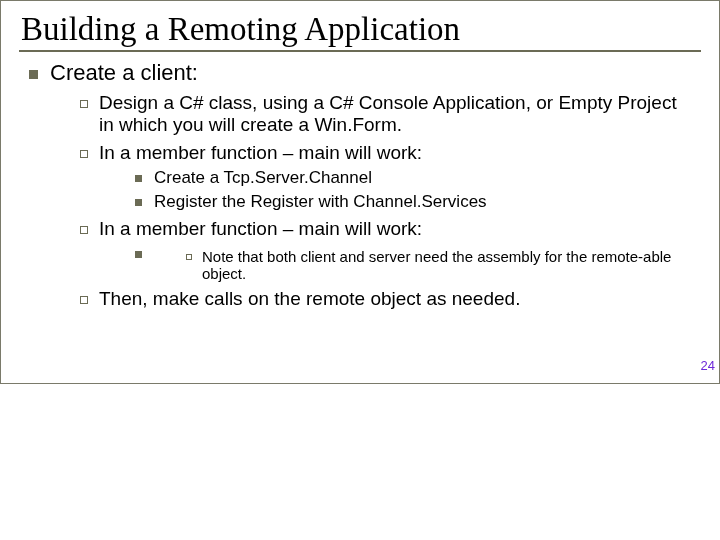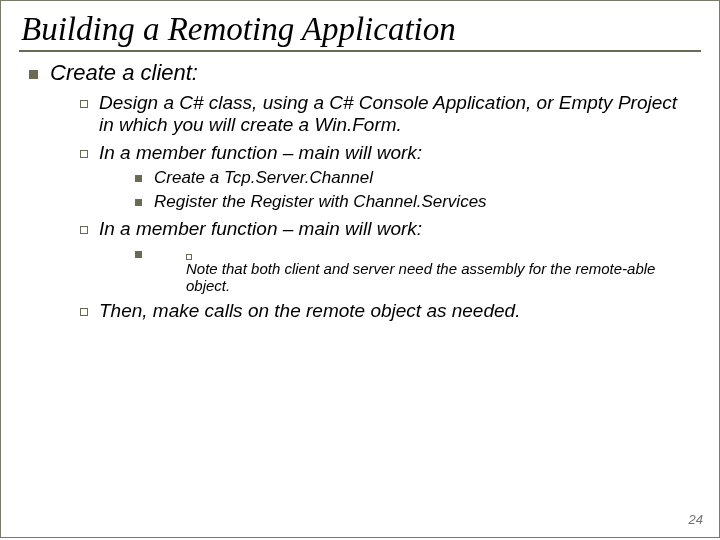--- a/index.html
+++ b/index.html
@@ -8,24 +8,23 @@
     width: 720px;
     height: 540px;
     background: #ffffff;
     font-family: Arial, Helvetica, sans-serif;
     color: #000;
     overflow: hidden;
   }
   .slide {
     position: relative;
     width: 720px;
-    height: 538px;
+    height: 384px;
     box-sizing: border-box;
     border: 1px solid #7a7a6a;
-    font-style: italic;
   }
   .title {
     font-family: "Times New Roman", Times, serif;
     font-size: 33px;
     font-weight: normal;
     padding: 10px 20px 2px 20px;
     color: #000;
   }
   .title-rule {
     margin: 0 18px 8px 18px;
@@ -72,33 +71,33 @@
   
   .lvl3 { padding-left: 36px; }
   .lvl3 > li { font-size: 17px; margin-top: 4px; }
   .lvl3 > li > .bullet {
     width: 7px; height: 7px; background: #6b6b55;
     margin: 7px 12px 0 0;
   }
 
   
   .lvl4 { padding-left: 32px; }
-  .lvl4 > li { font-size: 15px; margin-top: 4px; flex-direction: column; }
+  .lvl4 > li { font-size: 15px; margin-top: 4px; }
   .lvl4 > li > .bullet {
     width: 6px; height: 6px; background: #fff;
     border: 1.5px solid #6b6b55; box-sizing: border-box;
     margin: 6px 10px 0 0;
   }
 
   .pagenum {
     position: absolute;
-    right: 16px;
+    right: 4px;
     bottom: 10px;
     font-size: 13px;
-    color: #737373;
+    color: #6d28d9;
   }
 </style>
 </head>
 <body>
 
 <div class="slide">
 
   <div class="title">Building a Remoting Application</div>
   <hr class="title-rule">
 

